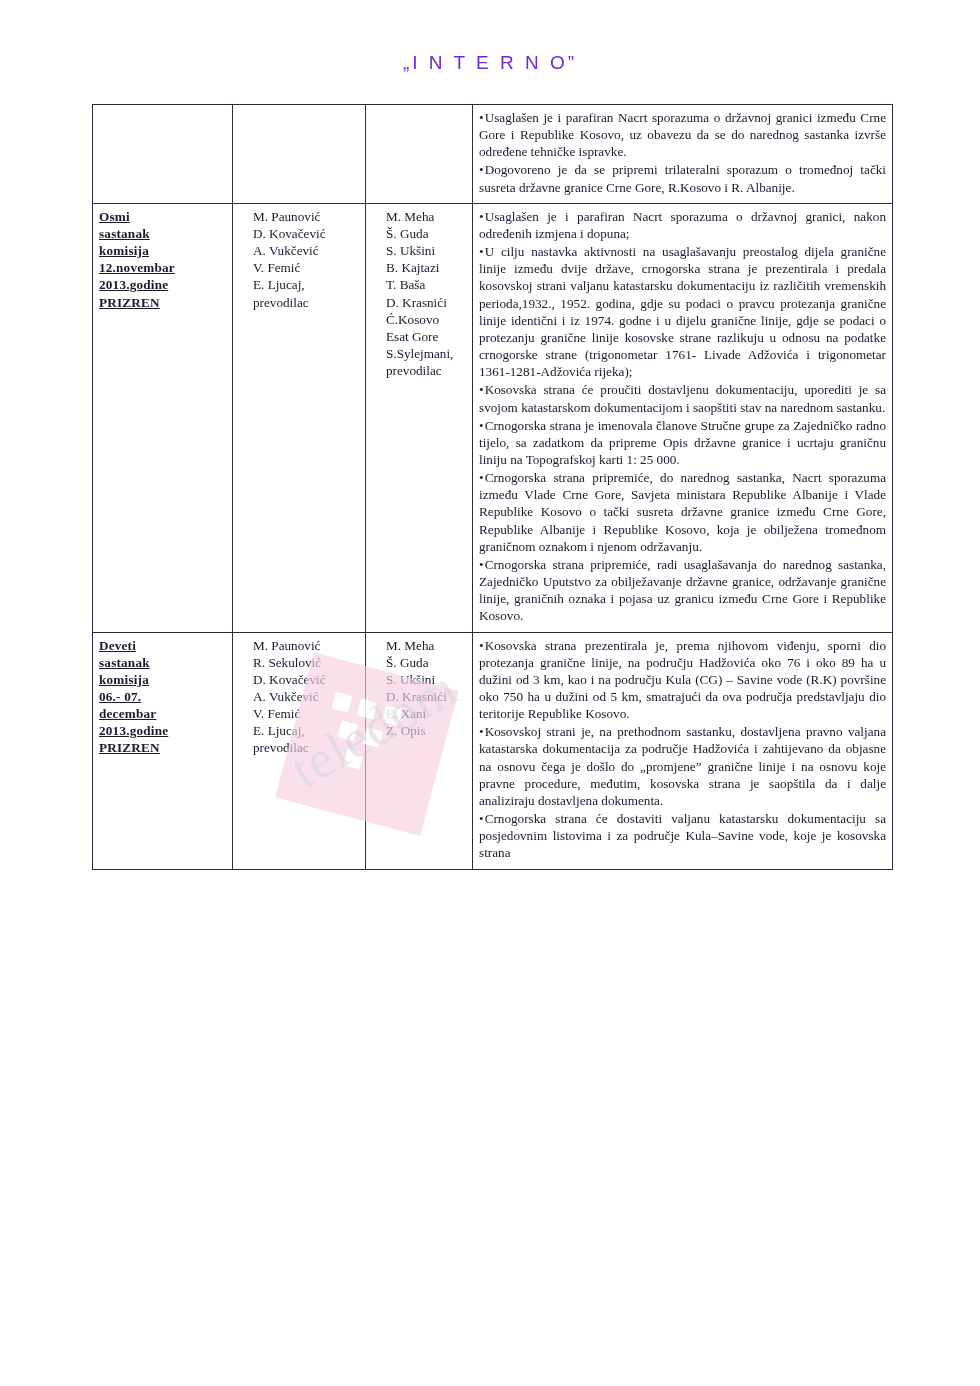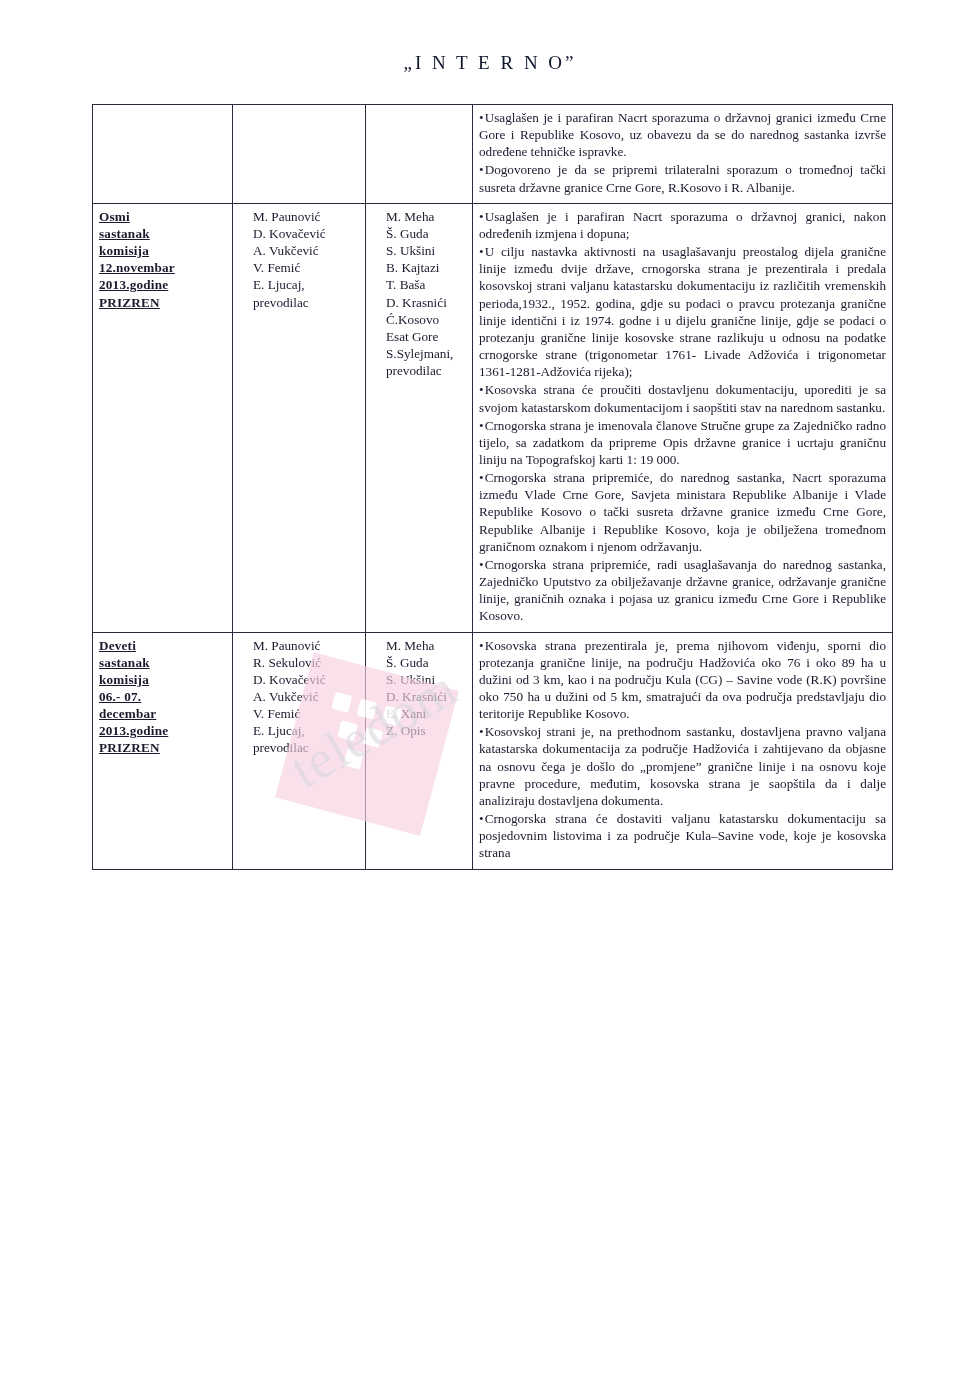--- a/index.html
+++ b/index.html
@@ -15,24 +15,24 @@
     color: #1a1a2e;
     overflow: hidden;
   }
   .page {
     position: absolute;
     inset: 0;
     padding: 0;
   }
   .doc-header {
     text-align: center;
-    font-family: Liberation Serif, serif;
+    font-family: Liberation Sans, sans-serif;
     font-size: 19px;
     letter-spacing: 3px;
-    color: #0f172a;
+    color: #6d28d9;
     margin-top: 52px;
     margin-bottom: 18px;
     white-space: pre;
   }
   .table-wrap {
     position: absolute;
     left: 92px;
     top: 104px;
     width: 800px;
   }
@@ -192,21 +192,21 @@
             <span class="nm">D. Krasnići</span>
             <span class="nm">Ć.Kosovo</span>
             <span class="nm">Esat Gore</span>
             <span class="nm">S.Sylejmani,</span>
             <span class="nm">prevodilac</span>
           </td>
           <td class="cell-points">
             <span class="pt">Usaglašen je i parafiran Nacrt sporazuma o državnoj granici, nakon određenih izmjena i dopuna;</span>
             <span class="pt">U cilju nastavka aktivnosti na usaglašavanju preostalog dijela granične linije između dvije države, crnogorska strana je prezentirala i predala kosovskoj strani valjanu katastarsku dokumentaciju iz različitih vremenskih perioda,1932., 1952. godina, gdje su podaci o pravcu protezanja granične linije identični i iz 1974. godne i u dijelu granične linije, gdje se podaci o protezanju granične linije kosovske strane razlikuju u odnosu na podatke crnogorske strane (trigonometar 1761- Livade Adžovića i trigonometar 1361-1281-Adžovića rijeka);</span>
             <span class="pt">Kosovska strana će proučiti dostavljenu dokumentaciju, uporediti je sa svojom katastarskom dokumentacijom i saopštiti stav na narednom sastanku.</span>
-            <span class="pt">Crnogorska strana je imenovala članove Stručne grupe za Zajedničko radno tijelo, sa zadatkom da pripreme Opis državne granice i ucrtaju graničnu liniju na Topografskoj karti 1: 19 000.</span>
+            <span class="pt">Crnogorska strana je imenovala članove Stručne grupe za Zajedničko radno tijelo, sa zadatkom da pripreme Opis državne granice i ucrtaju graničnu liniju na Topografskoj karti 1: 25 000.</span>
             <span class="pt">Crnogorska strana pripremiće, do narednog sastanka, Nacrt sporazuma između Vlade Crne Gore, Savjeta ministara Republike Albanije i Vlade Republike Kosovo o tački susreta državne granice između Crne Gore, Republike Albanije i Republike Kosovo, koja je obilježena tromeđnom graničnom oznakom i njenom održavanju.</span>
             <span class="pt">Crnogorska strana pripremiće, radi usaglašavanja do narednog sastanka, Zajedničko Uputstvo za obilježavanje državne granice, održavanje granične linije, graničnih oznaka i pojasa uz granicu između Crne Gore i Republike Kosovo.</span>
           </td>
         </tr>
 
         <tr>
           <td class="cell-meeting">
             <span class="ttl">Deveti</span>
             <span class="ttl">sastanak</span>
             <span class="ttl">komisija</span>

